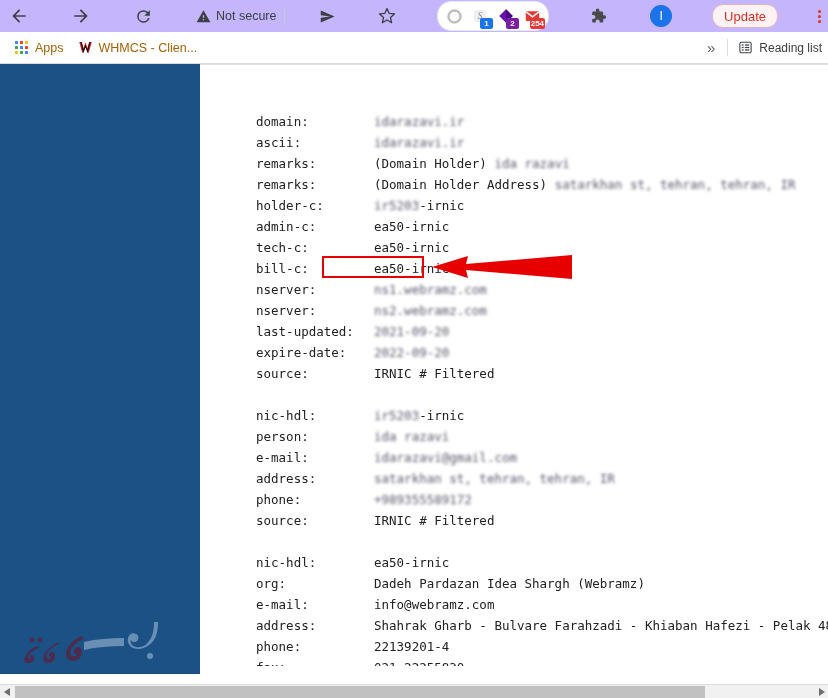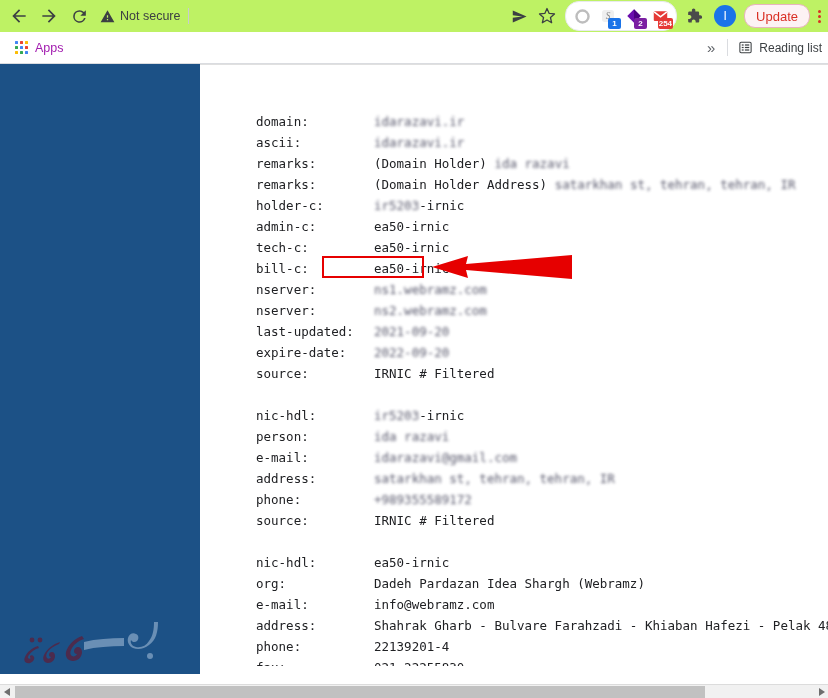--- a/index.html
+++ b/index.html
@@ -19,23 +19,24 @@
   
   .browser-chrome {
     width: 828px;
     background: #ffffff;
     position: relative;
   }
   .toolbar {
     height: 32px;
     display: flex;
     align-items: center;
-    background: #bef264;
+    background: #c4b5fd;
     padding: 0;
     position: relative;
+    gap: 32px;
   }
   .nav-btn {
     width: 30px;
     height: 30px;
     display: flex;
     align-items: center;
     justify-content: center;
     flex: 0 0 auto;
     color: #5f6368;
     cursor: pointer;
@@ -206,21 +207,21 @@
     border-bottom: 1px solid #dadce0;
     position: relative;
   }
   .bm-item {
     display: flex;
     align-items: center;
     gap: 6px;
     padding: 3px 7px;
     border-radius: 4px;
     font-size: 12.5px;
-    color: #a21caf;
+    color: #a16207;
     white-space: nowrap;
     cursor: pointer;
     flex: 0 0 auto;
   }
   .apps-grid {
     width: 14px; height: 14px;
     display: grid;
     grid-template-columns: repeat(3, 3px);
     grid-template-rows: repeat(3, 3px);
     gap: 2px;
@@ -452,20 +453,27 @@
         <span style="background:#34a853"></span>
           <span style="background:#4285f4"></span>
           <span style="background:#ea4335"></span>
         <span style="background:#fbbc05"></span>
           <span style="background:#34a853"></span>
           <span style="background:#4285f4"></span>
       </span>
       <span>Apps</span>
     </div>
 
+    <div class="bm-item">
+      <svg class="wx-icon" viewBox="0 0 24 24">
+        <path d="M2 3l5 18 5-10 5 10 5-18-4 0-2.5 10L12 4 8.5 13 6 3z" fill="#e01b24"></path>
+        <path d="M4 3l4.5 18L12 12l3.5 9L20 3h-2l-3 12-3-8-3 8L6 3z" fill="#111"></path>
+      </svg>
+      <span>WHMCS - Clien...</span>
+    </div>
 
 
 
     <div class="bm-spacer"></div>
 
     <div class="chev-more">
       <span>»</span>
     </div>
     <div class="bm-sep"></div>
     <div class="reading-list">

